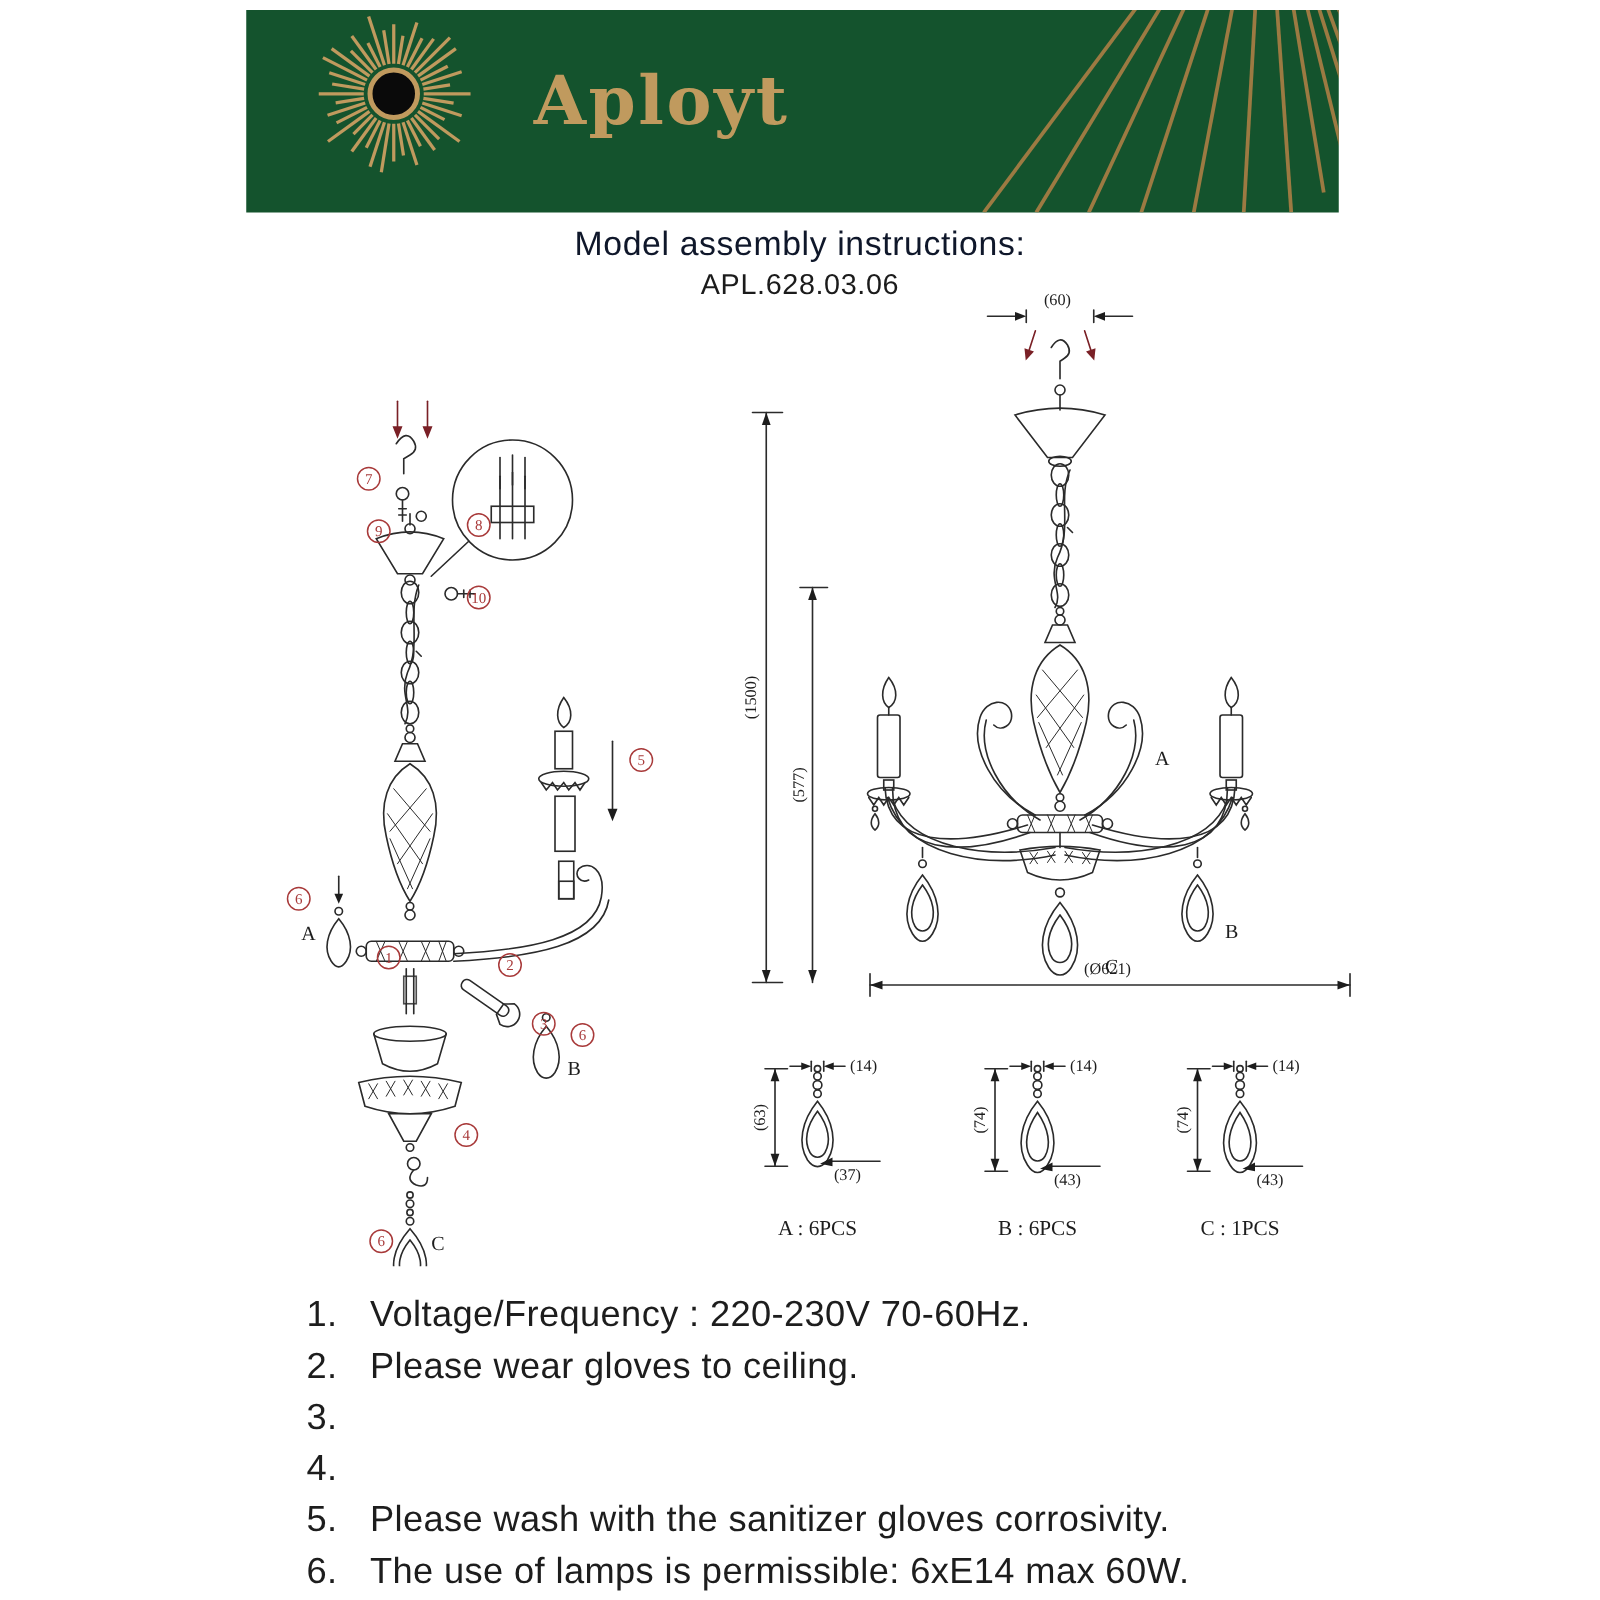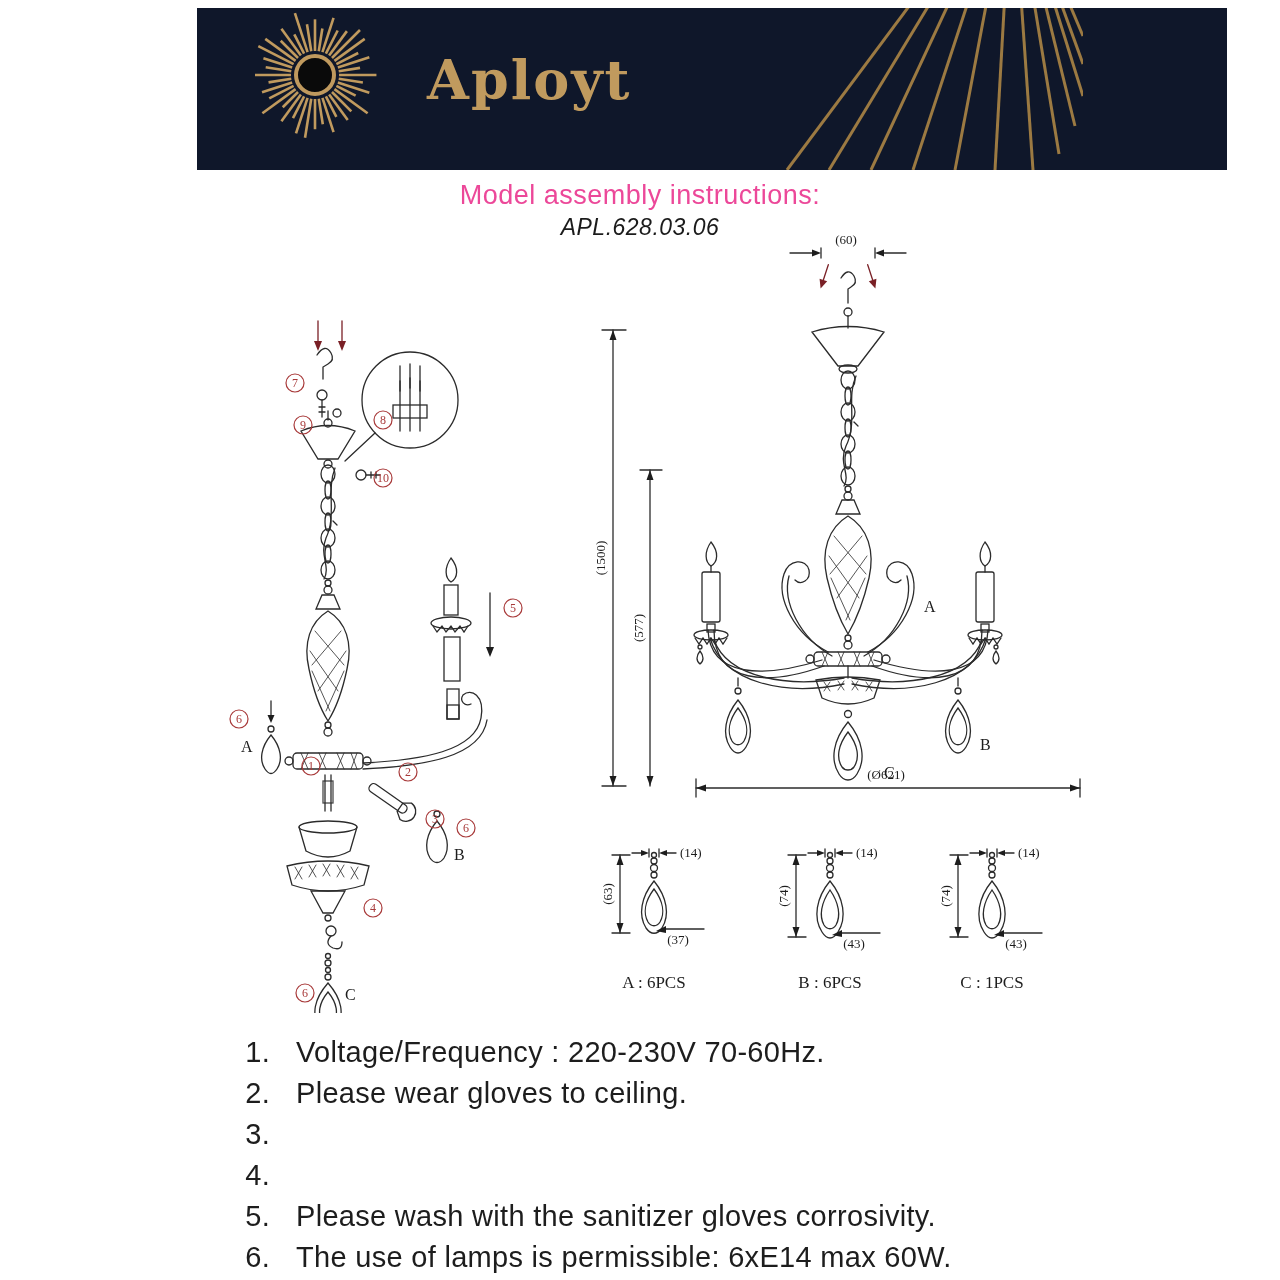--- a/index.html
+++ b/index.html
@@ -1,29 +1,29 @@
 <!DOCTYPE html>
 <html><head>
 <meta charset="utf-8">
 <style>
   * { margin:0; padding:0; box-sizing:border-box; }
   html,body { width:1280px; height:1280px; background:#ffffff; }
   body { font-family:"Liberation Sans", sans-serif; position:relative; overflow:hidden; }
 
   
-  .banner { position:absolute; left:197px; top:8px; width:1030px; height:162px; background:#0f172a; overflow:hidden; }
+  .banner { position:absolute; left:197px; top:8px; width:874px; height:162px; background:#14532d; overflow:hidden; }
   .banner svg { position:absolute; }
   .brand { position:absolute; left:230px; top:40px; font-size:54px; font-weight:bold;
            color:#c09a5e; letter-spacing:2px; font-family:"DejaVu Serif", serif; }
 
   
   .page-title { position:absolute; top:180px; left:0; width:100%; text-align:center;
-                font-size:27px; color:#ec4899; letter-spacing:.5px; }
+                font-size:27px; color:#0f172a; letter-spacing:.5px; }
   .model-no  { position:absolute; top:214px; left:0; width:100%; text-align:center;
-               font-size:23px; color:#1b1b1b; letter-spacing:.5px;font-style:italic; }
+               font-size:23px; color:#1b1b1b; letter-spacing:.5px; }
 
   
   svg.tech { position:absolute; }
   .draw *   { stroke:#2b2b2b; fill:none; stroke-width:1.3; stroke-linecap:round; }
   .draw text{ stroke:none; fill:#1d1d1d; }
   .thin *   { stroke-width:.8; }
   .dimtext  { font:13px "Liberation Serif", serif; fill:#1d1d1d; stroke:none; }
   .partletter{ font:16px "Liberation Serif", serif; fill:#1d1d1d; stroke:none; }
   .qtylabel { font:17px "Liberation Serif", serif; fill:#111; stroke:none; }
   .arrhead  { fill:#1d1d1d; stroke:none; }

